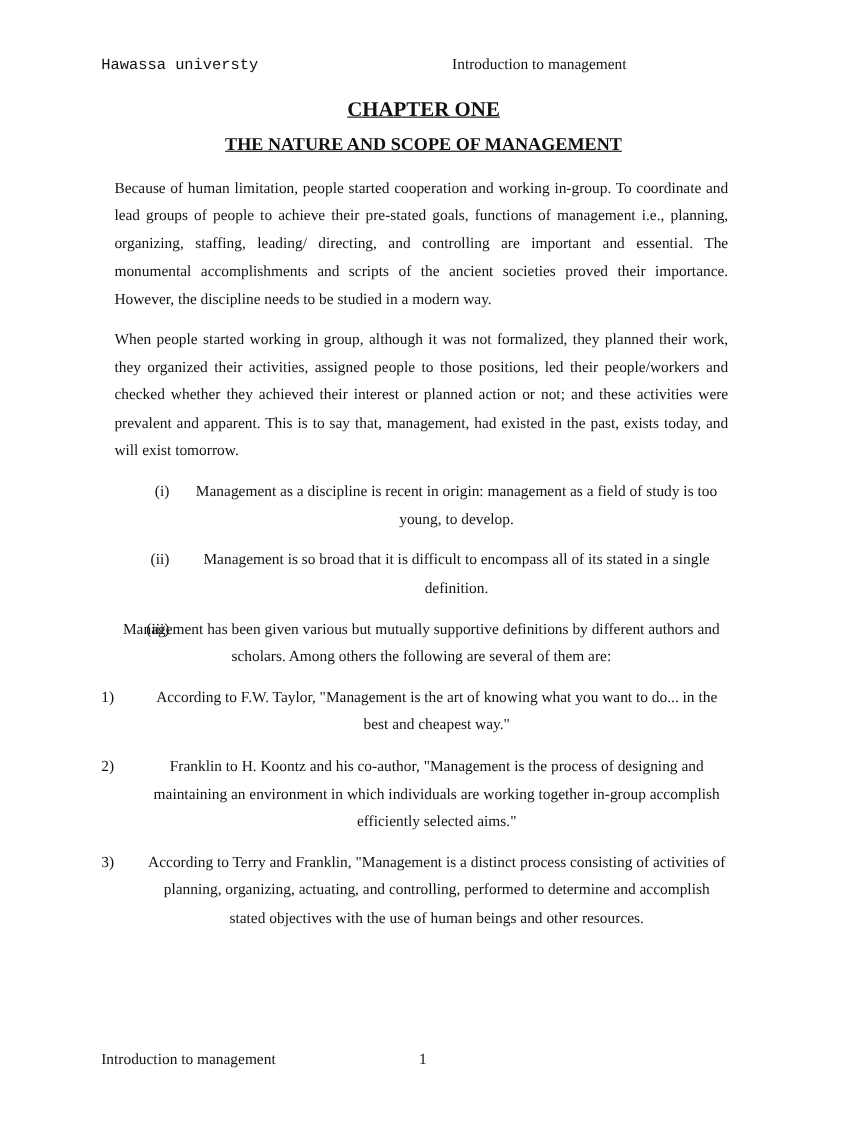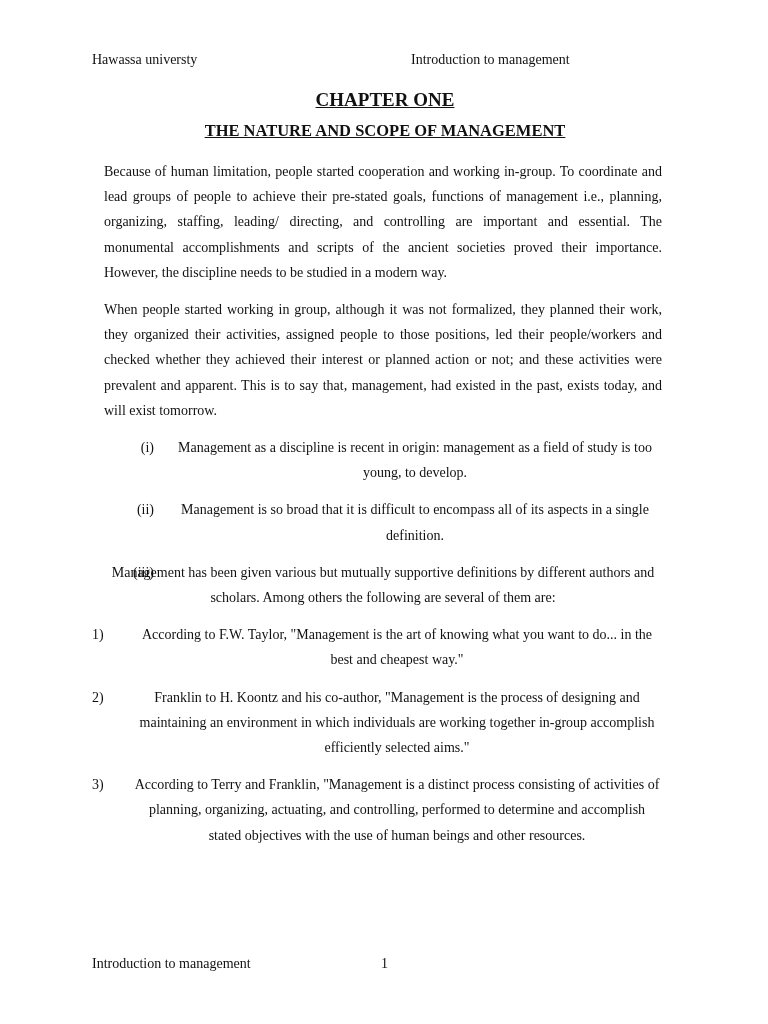--- a/index.html
+++ b/index.html
@@ -1,20 +1,20 @@
 <!DOCTYPE html>
 <html><head>
   <meta charset="utf-8">
   <style>
     html, body { margin: 0; padding: 0; background: #ffffff; }
     body {
       width: 768px; height: 1024px; position: relative; overflow: hidden;
       font-family: "Liberation Serif", serif; color: #111111;
     }
-    .header-left { position: absolute; left: 92px; top: 52px; font-size: 14px; }
+    .header-left { position: absolute; left: 92px; top: 52px; font-size: 14px; font-family: Liberation Mono, monospace; }
     .header-right { position: absolute; left: 411px; top: 52px; font-size: 14px; }
     .chapter-title {
       position: absolute; left: 0; width: 770px; top: 89px; text-align: center;
       font-size: 19px; font-weight: bold; text-decoration: underline;
     }
     .chapter-subtitle {
       position: absolute; left: 0; width: 770px; top: 121px; text-align: center;
       font-size: 16.5px; font-weight: bold; text-decoration: underline;
     }
     .body-text {
@@ -47,21 +47,21 @@
   <p>Because of human limitation, people started cooperation and working in-group. To coordinate and lead groups of people to achieve their pre-stated goals, functions of management i.e., planning, organizing, staffing, leading/ directing, and controlling are important and essential. The monumental accomplishments and scripts of the ancient societies proved their importance. However, the discipline needs to be studied in a modern way.</p>
   <p>When people started working in group, although it was not formalized, they planned their work, they organized their activities, assigned people to those positions, led their people/workers and checked whether they achieved their interest or planned action or not; and these activities were prevalent and apparent. This is to say that, management, had existed in the past, exists today, and will exist tomorrow.</p>
 
   <ul class="roman-list">
     <li class="roman-item">
       <span class="roman-num">(i)</span>
       <p class="left">Management as a discipline is recent in origin: management as a field of study is too young, to develop.</p>
     </li>
     <li class="roman-item">
       <span class="roman-num">(ii)</span>
-      <p class="left">Management is so broad that it is difficult to encompass all of its aspects in a single definition.</p>
+      <p class="left">Management is so broad that it is difficult to encompass all of its stated in a single definition.</p>
     </li>
     <li class="roman-item">
       <span class="roman-num">(iii)</span>
     </li>
   </ul>
 
   <p class="left">Management has been given various but mutually supportive definitions by different authors and scholars. Among others the following are several of them are:</p>
 
   <ol class="num-list">
     <li class="num-item">

